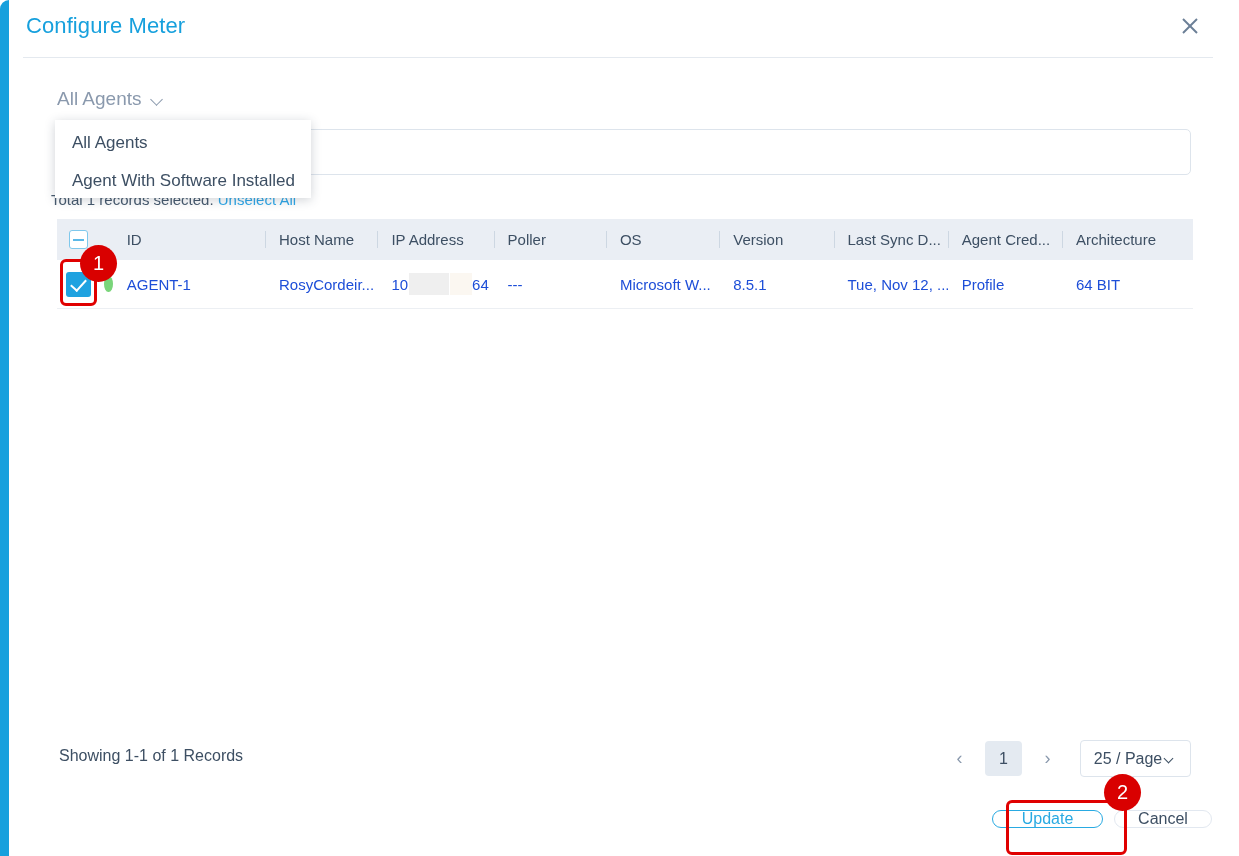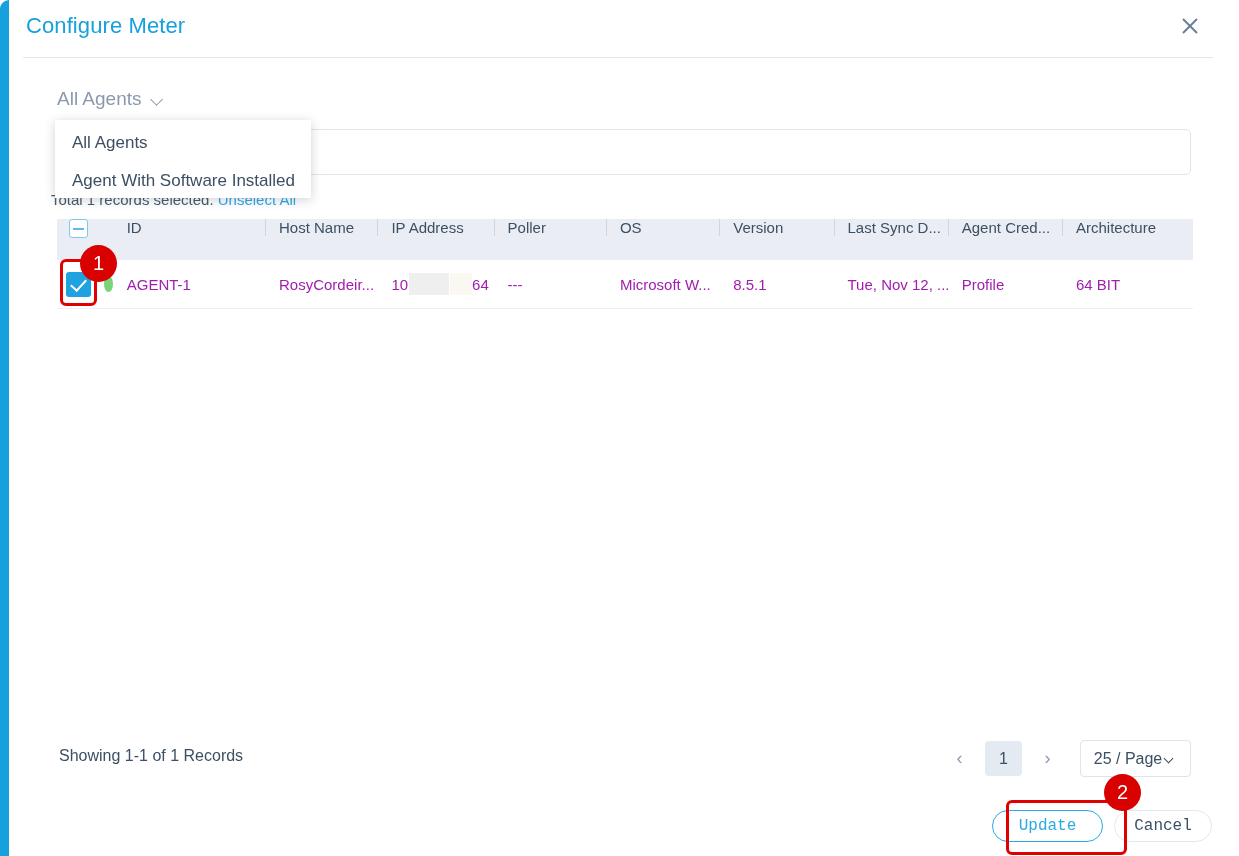--- a/index.html
+++ b/index.html
@@ -139,21 +139,21 @@
   }
 
   
   #table {
     position: absolute;
     left: 57px; top: 219px;
     width: 1136px;
   }
   #thead {
     display: flex;
-    align-items: flex-start;
+    align-items: center;
     height: 41px;
     background: #eaeef4;
   }
   #thead .th {
     font-size: 15px;
     color: #3d4f63;
     position: relative;
     white-space: nowrap;
     overflow: hidden;
     padding-left: 14px;
@@ -168,21 +168,21 @@
   }
   #tbody .tr {
     display: flex;
     align-items: center;
     height: 49px;
     border-bottom: 1px solid #eceff3;
     background: #ffffff;
   }
   #tbody .td {
     font-size: 15px;
-    color: #a21caf;
+    color: #1d4ed8;
     white-space: nowrap;
     overflow: hidden;
     padding-left: 14px;
   }
 
   
   .c-sel  { width: 60px; padding-left: 0 !important; display:flex; align-items:center; }
   .c-id   { width: 163px; }
   .c-host { width: 120px; }
   .c-ip   { width: 124px; }
@@ -303,26 +303,26 @@
     width: 6px; height: 6px;
   }
 
   
   #actions {
     position: absolute;
     right: 1px; top: 810px;
     display: flex; align-items: center; gap: 11px;
   }
   .btn {
-    height: 32px;
+    height: 18px;
     border-radius: 19px;
     display: flex; align-items: center; justify-content: center;
     font-size: 16px;
     cursor: pointer;
-    font-family: Liberation Mono, monospace;
+    font-family: Liberation Sans, sans-serif;
     background: #ffffff;
   }
   #update-button {
     width: 111px;
     border: 1.4px solid #29aae2;
     color: #29aae2;
   }
   #cancel-button {
     width: 98px;
     border: 1.4px solid #e2e8f0;

